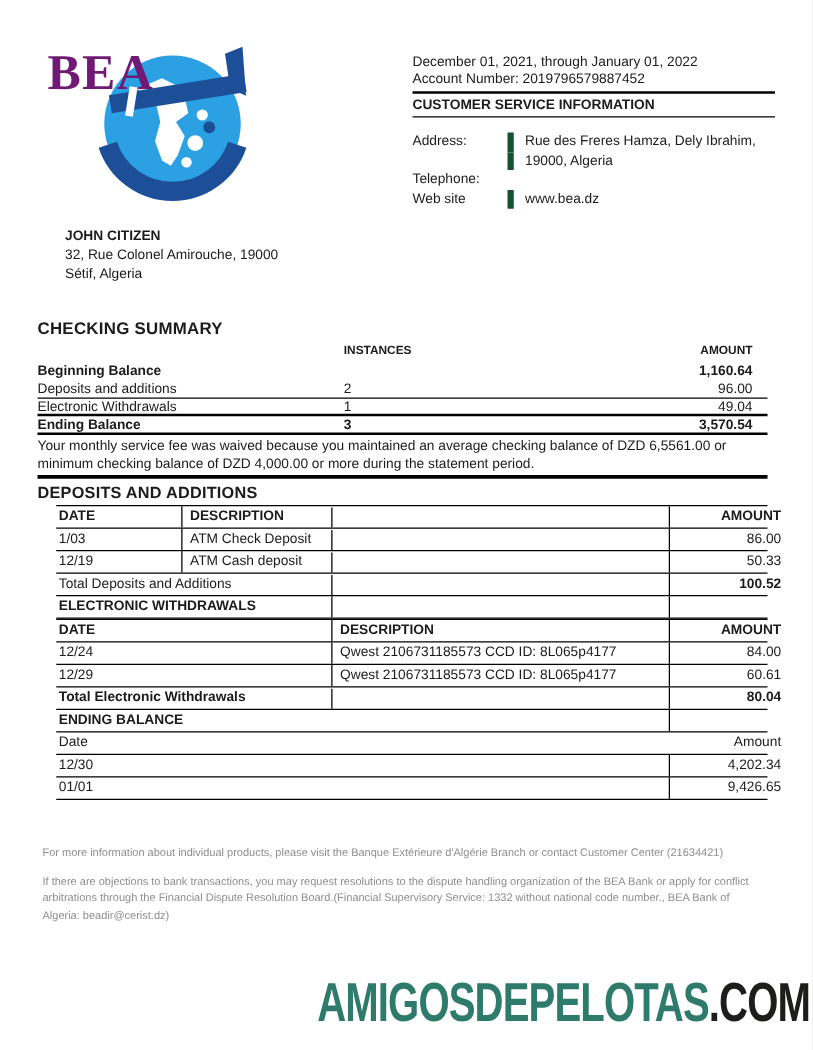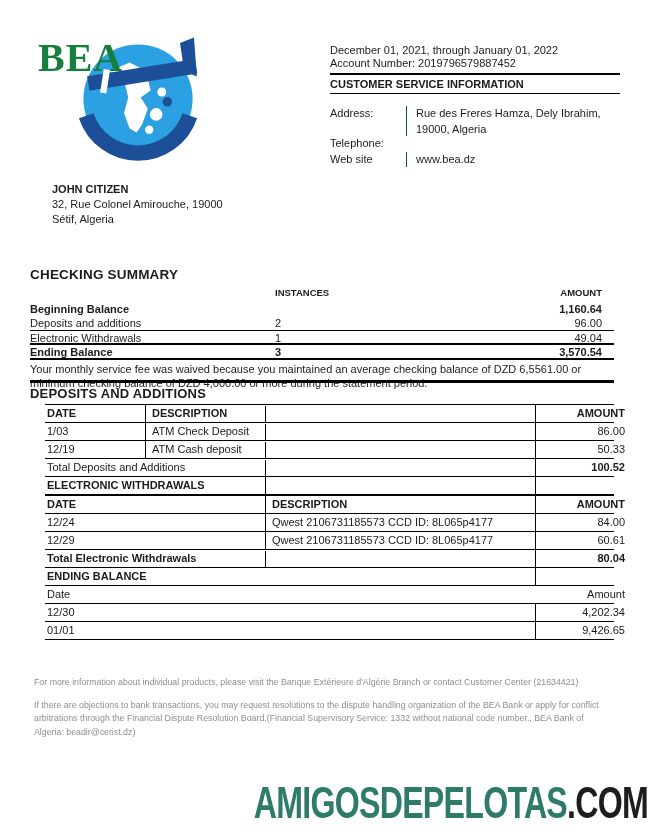--- a/index.html
+++ b/index.html
@@ -8,42 +8,42 @@
     position:relative; width:650px; height:840px; margin:0 auto;
     background:#ffffff; overflow:hidden;
     font-family:"Liberation Sans", sans-serif; color:#1b1b1b;
   }
 
   
   .logo-wrap { position:absolute; left:38px; top:26px; width:175px; height:150px; }
   .bea-text {
     position:absolute; left:0; top:8px; z-index:2;
     font-family:"Liberation Serif", serif; font-weight:bold; font-size:40px;
-    color:#15803d; letter-spacing:1px;
+    color:#701a75; letter-spacing:1px;
   }
   .globe-svg { position:absolute; left:30px; top:2px; width:140px; height:142px; z-index:1; }
 
   
   .csi { position:absolute; left:330px; top:44px; width:290px; font-size:11px; }
   .csi-period { padding-bottom:1px; }
   .csi-account { padding-bottom:4px; }
   .csi-title {
     font-weight:bold; border-top:2px solid #000; border-bottom:1px solid #000;
     padding:3px 0 3px 0; margin-bottom:12px;
   }
   .csi-row { display:grid; grid-template-columns:76px 1fr; }
   .csi-label { padding:0 0 1px 0; line-height:14.5px; }
-  .csi-value { border-left:1px solid #14532d; padding-left:9px; line-height:14.5px; }
+  .csi-value { border-left:5px solid #14532d; padding-left:9px; line-height:14.5px; }
 
   
   .customer { position:absolute; left:38px; top:182px; font-size:11px; line-height:15px;margin-left:14px; }
   .customer-name { font-weight:bold; }
 
   
-  .summary { position:absolute; left:30px; top:255px; width:584px;margin-top:12px; }
+  .summary { position:absolute; left:30px; top:255px; width:584px; }
   .summary-title { font-weight:bold; font-size:13.5px; letter-spacing:.2px; padding-bottom:5px; }
   .sum-row { display:grid; grid-template-columns:245px 160px 1fr; align-items:end; }
   .sum-head { font-size:9.5px; font-weight:bold; padding-bottom:3px; }
   .sum-row .amt { text-align:right; padding-right:12px; }
   .sum-data { font-size:11px; height:14.8px; line-height:14px; }
   .sum-bold { font-weight:bold; }
   .bb-none { border-bottom:none; }
   .bb-thin { border-bottom:1px solid #000; }
   .bb-thick { border-bottom:2px solid #000; }
   .note { font-size:11px; line-height:13.8px; padding-top:3px; width:560px; }

